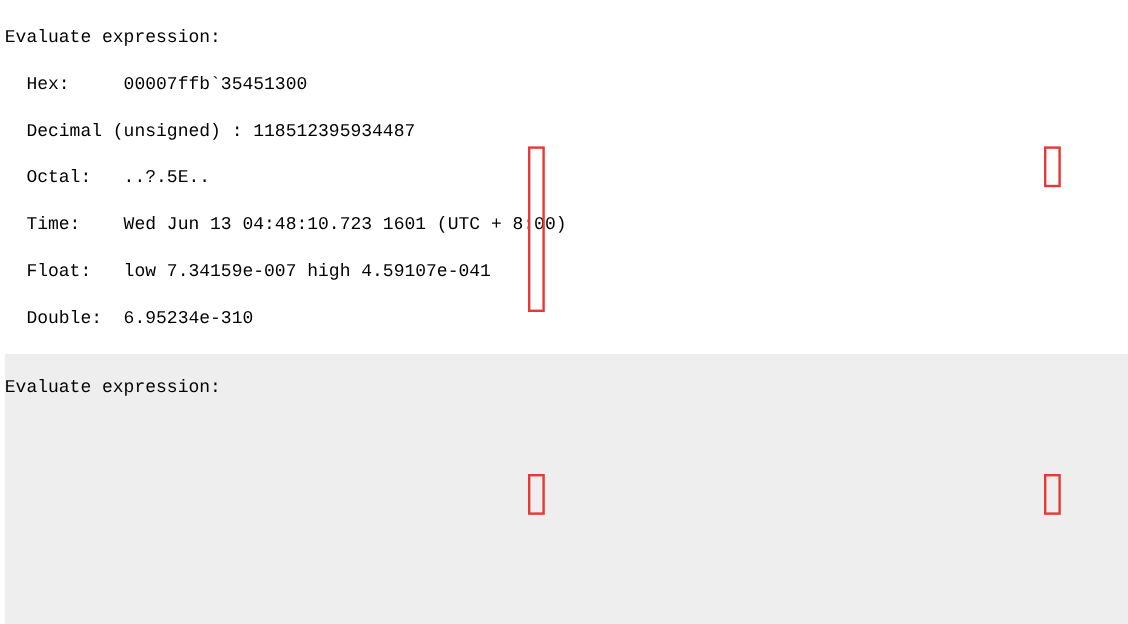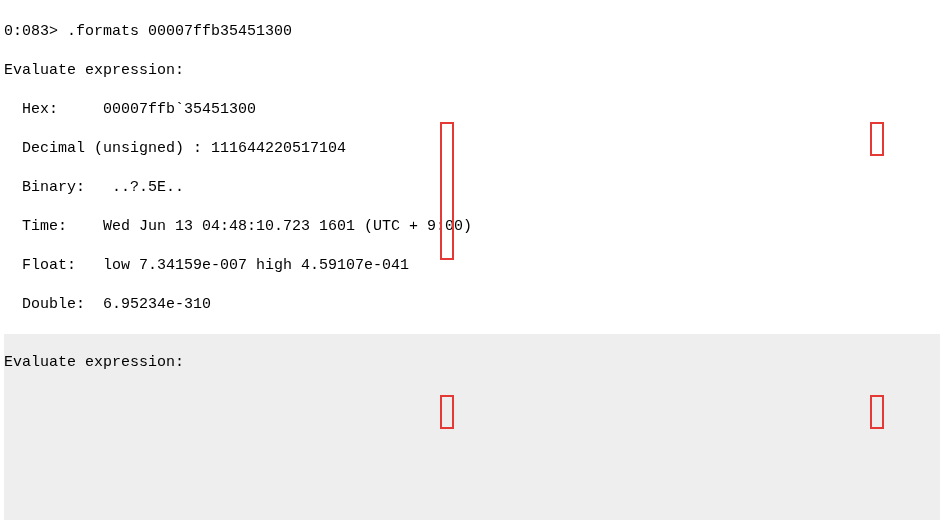--- a/index.html
+++ b/index.html
@@ -31,26 +31,25 @@
     pointer-events: none;
   }
   .line {
     display: block;
   }
 </style>
 </head>
 <body>
 
 <div class="terminal">
-<span class="line">0:083&gt; .formats 00007ffb35451300</span>
 <span class="line">Evaluate expression:</span>
 <span class="line">  Hex:     00007ffb`35451300</span>
-<span class="line">  Decimal (unsigned) : 111644220517104</span>
-<span class="line">  Binary:   ..?.5E..</span>
-<span class="line">  Time:    Wed Jun 13 04:48:10.723 1601 (UTC + 9:00)</span>
+<span class="line">  Decimal (unsigned) : 118512395934487</span>
+<span class="line">  Octal:   ..?.5E..</span>
+<span class="line">  Time:    Wed Jun 13 04:48:10.723 1601 (UTC + 8:00)</span>
 <span class="line">  Float:   low 7.34159e-007 high 4.59107e-041</span>
 <span class="line">  Double:  6.95234e-310</span>
 <div class="gray-block">
 <span class="line">Evaluate expression:</span>
 
 
 
 
 
 

